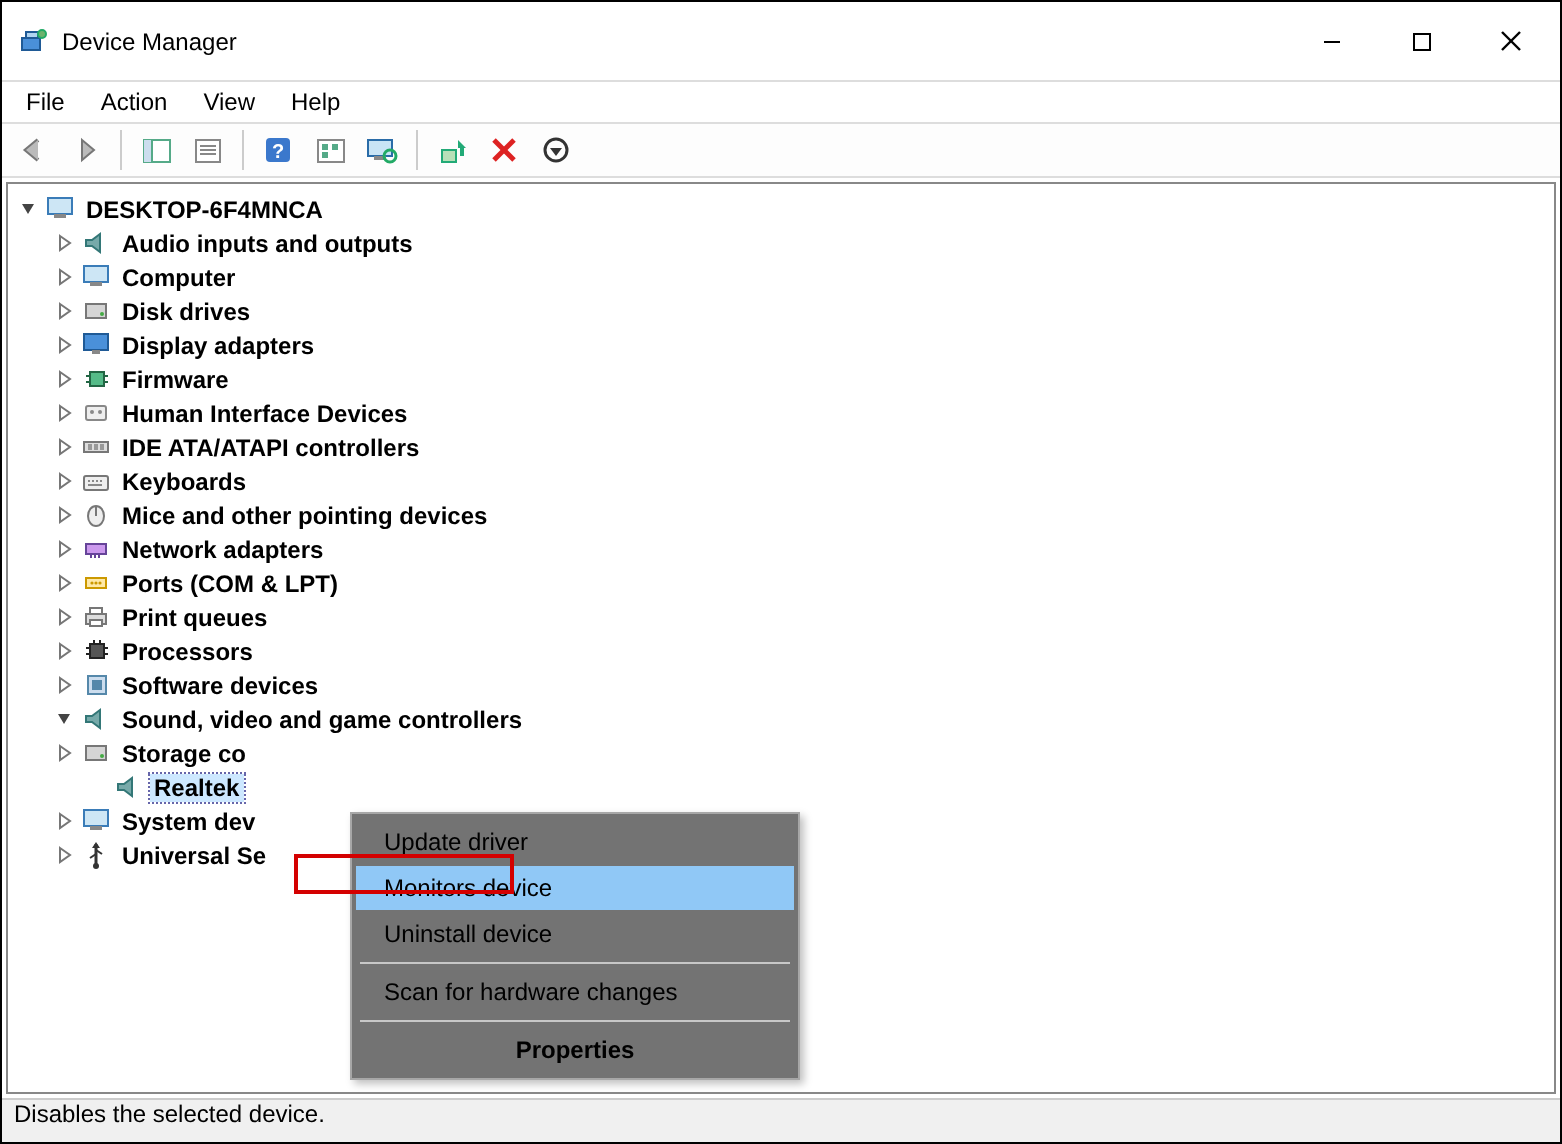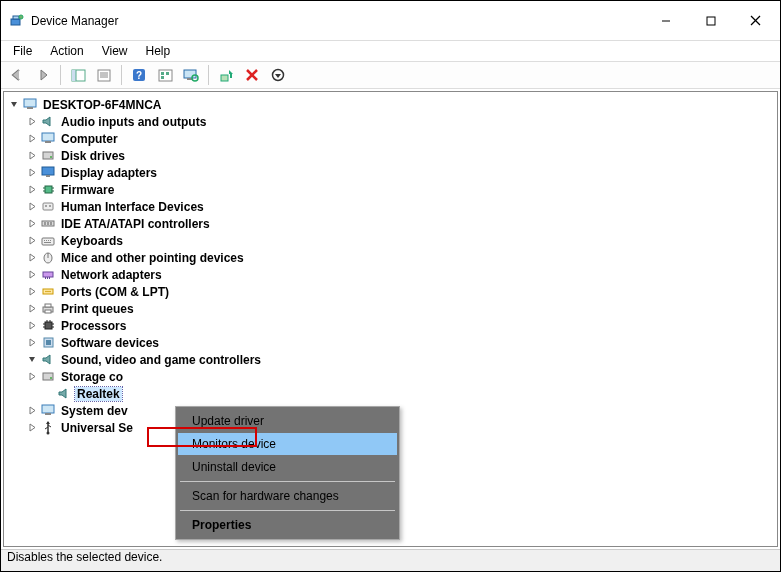--- a/index.html
+++ b/index.html
@@ -105,21 +105,21 @@
     padding: 4px 14px;
     margin: 1px 0;
   }
   .cm-item.highlight {
     background: #90c8f6;
   }
   .cm-sep {
     height: 1px; background: #c7c7c7;
     margin: 3px 2px;
   }
-  .cm-item.bold { font-weight: bold; }
+  .cm-item.bold { font-weight: bold; text-align: center; }
   .red-box {
     position: absolute;
     border: 2px solid #d40000;
     pointer-events: none;
   }
   .statusbar {
     height: 22px;
     border-top: 1px solid #ccc;
     display: flex; 
     padding: 0 6px;

